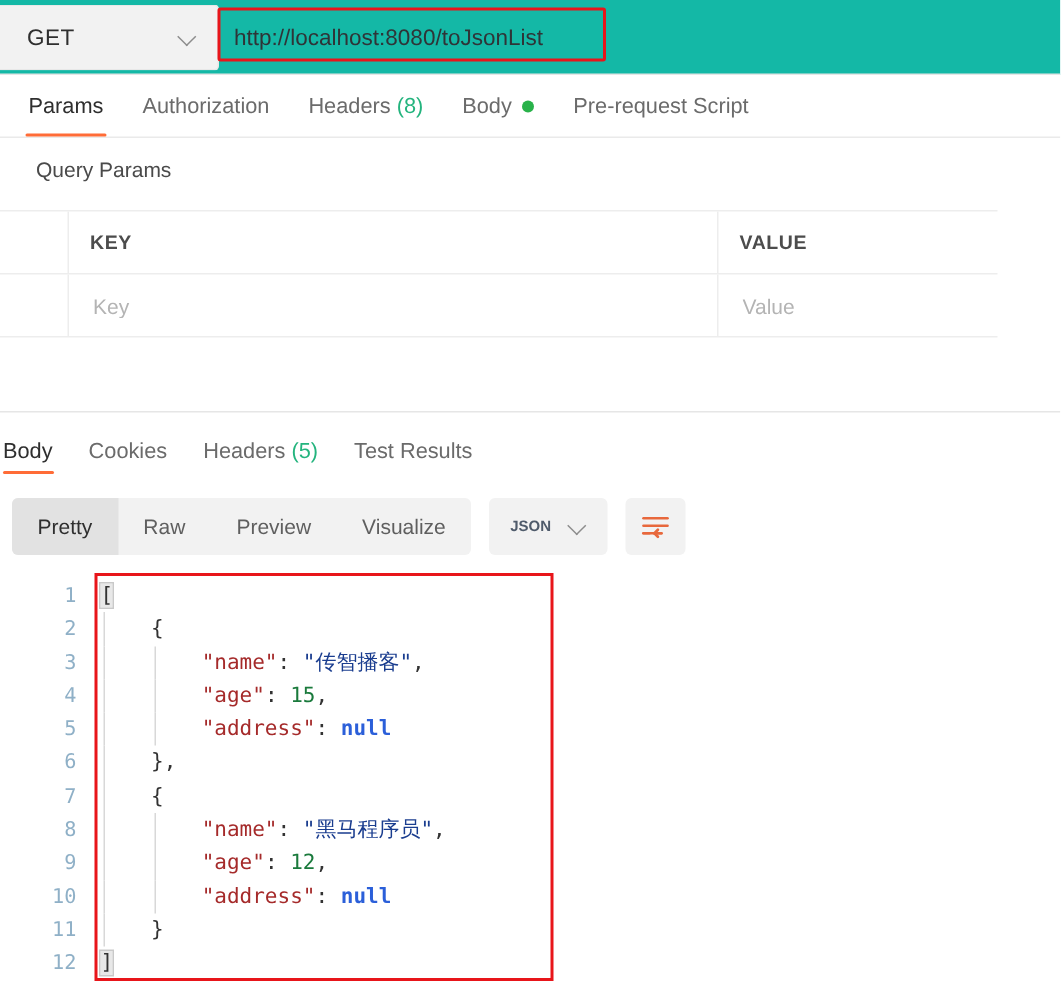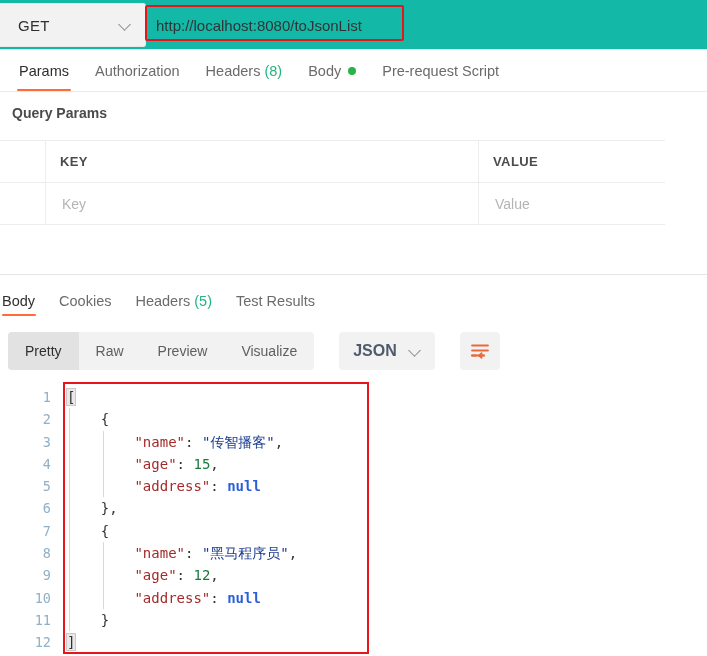--- a/index.html
+++ b/index.html
@@ -66,22 +66,22 @@
     height: 2.5px; background: #ff6c37; border-radius: 2px;
   }
   .tab .count { color: #24b47e; margin-left: 4px; }
   .green-dot {
     display: inline-block; width: 8px; height: 8px; border-radius: 50%;
     background: #29b24a; margin-left: 7px; vertical-align: middle;
   }
 
   
   .qp-title {
-    position: absolute; left: 12px; top: 105px;
-    font-size: 14px; color: #4a4a4a; font-weight: 700;
+    position: absolute; left: 24px; top: 105px;
+    font-size: 14px; color: #4a4a4a; font-weight: 400;
   }
   .params-table {
     position: absolute; left: 0; top: 140px; width: 665px;
     border-top: 1px solid #ededed;
     border-collapse: collapse;
   }
   .params-table .row { display: flex; height: 42px; border-bottom: 1px solid #ededed; }
   .params-table .cell {
     display: flex; align-items: center;
     border-right: 1px solid #ededed;
@@ -107,35 +107,35 @@
     position: absolute; left: 0; top: 285px; width: 707px; height: 32px;
     display: flex; align-items: flex-start; padding-left: 0px;
   }
   .res-tabs .tab { height: 31px; padding: 0 12px; font-size: 14.5px; }
   .res-tabs .tab:first-child { padding-left: 2px; }
   .res-tabs .tab.active::after { left: 2px; right: 11px; }
 
   
   .view-toolbar {
     position: absolute; left: 8px; top: 332px; height: 38px;
-    display: flex; align-items: center; gap: 25px;
+    display: flex; align-items: center; gap: 12px;
   }
   .segmented {
     display: flex; height: 38px; background: #f2f2f2; border-radius: 4px; overflow: hidden;
   }
   .seg {
     display: flex; align-items: center; padding: 0 17px;
     font-size: 14px; color: #5f5f5f; cursor: pointer; height: 100%;
   }
   .seg.active { background: #e2e2e2; color: #2f2f2f; }
   .fmt-select {
     display: flex; align-items: center; gap: 12px;
     height: 38px; padding: 0 14px; background: #f2f2f2; border-radius: 4px; cursor: pointer;
   }
-  .fmt-label { font-size: 16px; color: #4f5b6b; font-weight: 600; }
+  .fmt-label { font-size: 10px; color: #4f5b6b; font-weight: 600; }
   .wrap-btn {
     width: 40px; height: 38px; background: #f2f2f2; border-radius: 4px;
     display: flex; align-items: center; justify-content: center; cursor: pointer;
   }
 
   
   .code-area {
     position: absolute; left: 0; top: 382px; width: 707px; height: 274px;
     background: #ffffff; overflow: hidden;
   }

